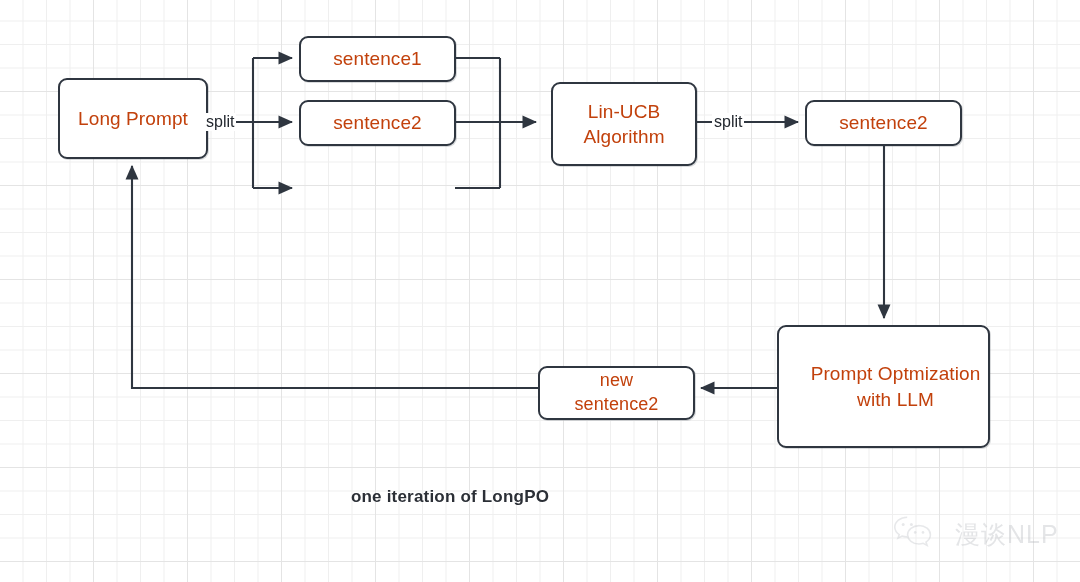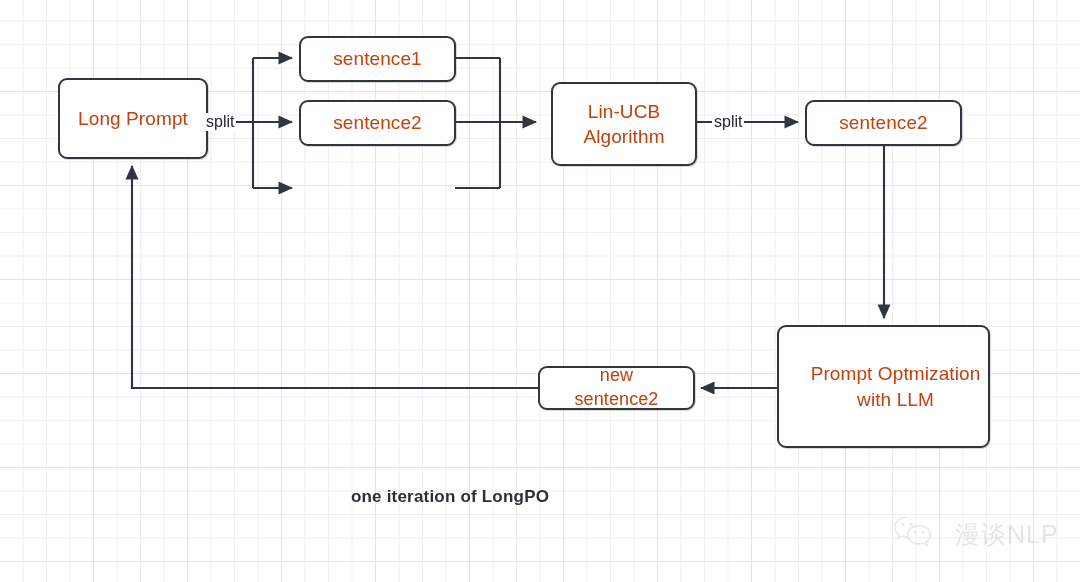--- a/index.html
+++ b/index.html
@@ -150,21 +150,21 @@
 
   <div class="node" style="left:805px; top:100px; width:157px; height:46px;">
     <span>sentence2</span>
   </div>
 
   <div class="node" style="left:777px; top:325px; width:213px; height:123px;padding-left:24px;">
     <span>Prompt Optmization
 with LLM</span>
   </div>
 
-  <div class="node" style="left:538px; top:366px; width:157px; height:44px; font-size:18px;">
+  <div class="node" style="left:538px; top:366px; width:157px; height:54px; font-size:18px;">
     <span>new
 sentence2</span>
   </div>
 
   <div class="edge-label" style="left:204px; top:113px;">
     <span>split</span>
   </div>
 
   <div class="edge-label" style="left:712px; top:113px;">
     <span>split</span>

